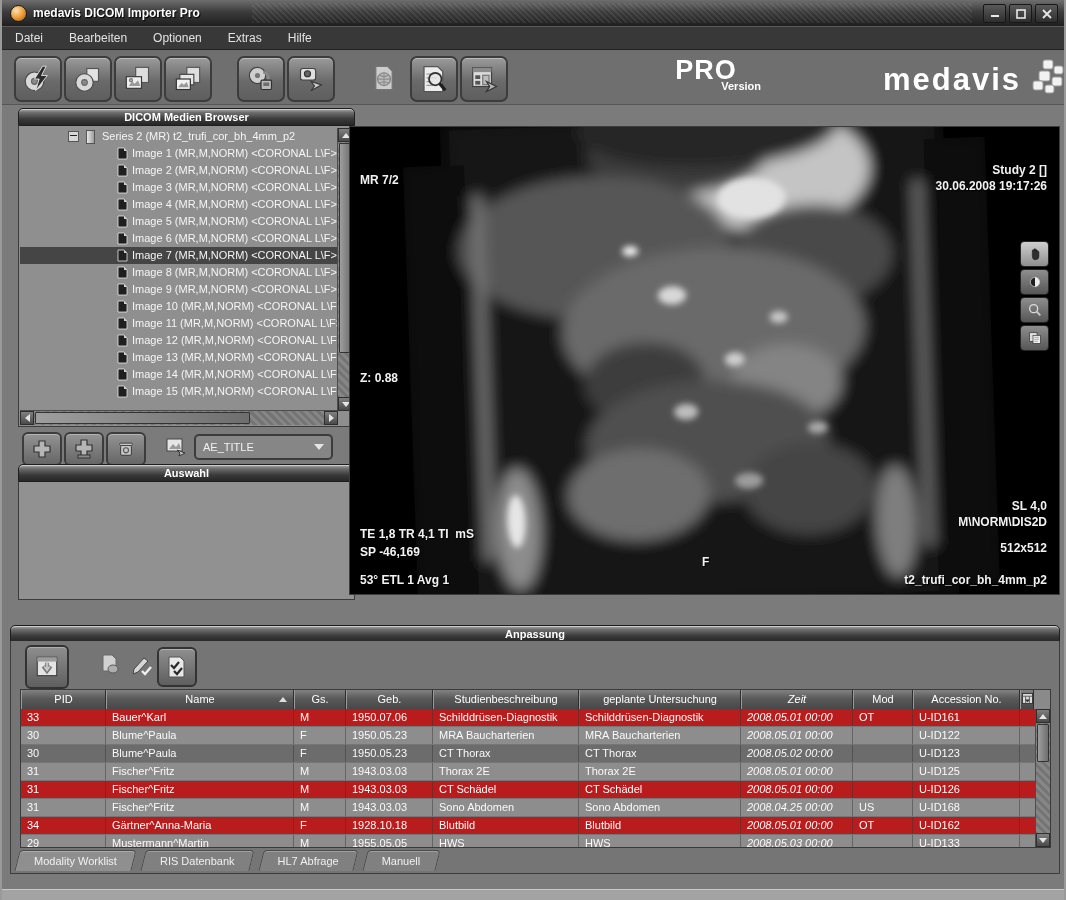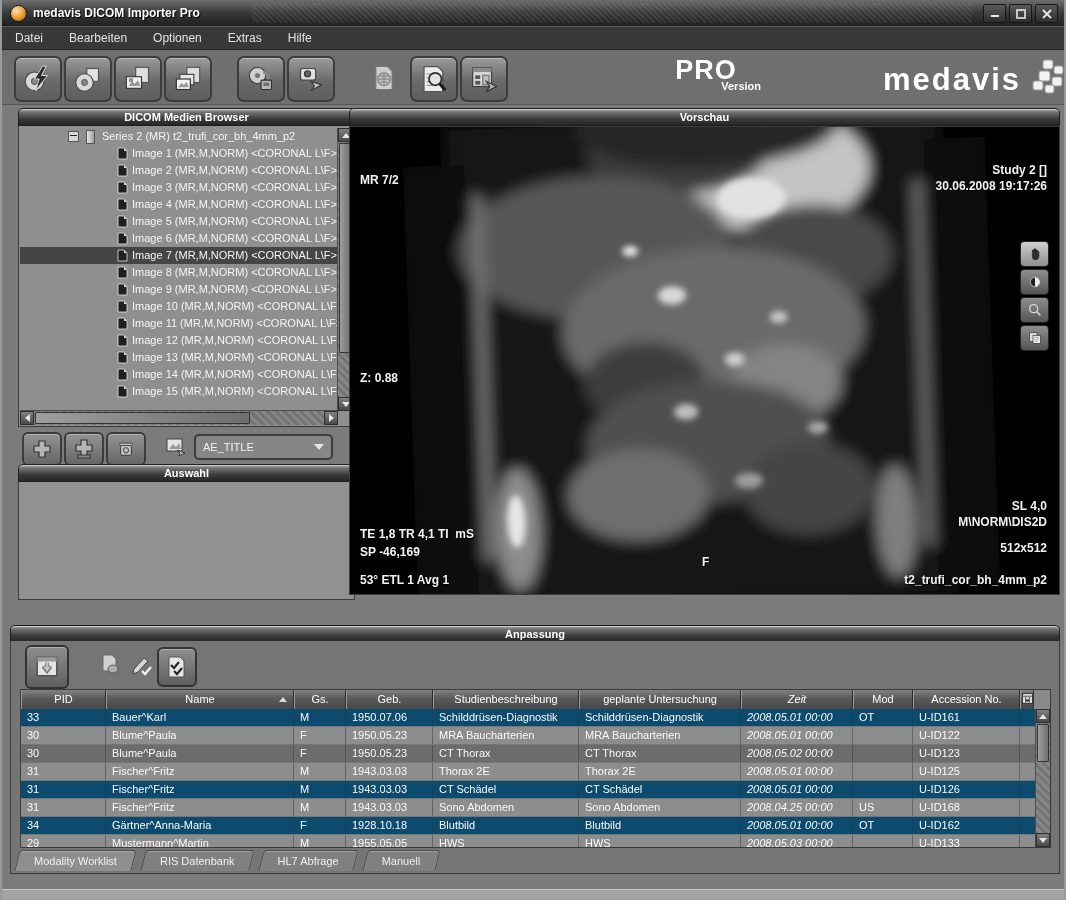--- a/index.html
+++ b/index.html
@@ -94,21 +94,21 @@
     background:linear-gradient(#8e8e8e,#5f5f5f);box-shadow:inset 0 1px 0 rgba(255,255,255,.3);
     display:flex;align-items:center;justify-content:center;}
   .anp-flat{position:absolute;top:8px;width:34px;height:32px;display:flex;align-items:center;justify-content:center;}
   
   .tbl{position:absolute;left:9px;top:48px;width:1031px;bottom:25px;border:1px solid #3a3a3a;box-sizing:border-box;overflow:hidden;background:#8a8a8a;}
   .thead{display:flex;height:19px;}
   .th{background:linear-gradient(180deg,#828282,#5a5a5a 45%,#474747);border-right:1px solid #2e2e2e;border-left:1px solid #9a9a9a;
     color:#fff;font-size:11px;line-height:18px;text-align:center;box-sizing:border-box;position:relative;flex:none;white-space:nowrap;overflow:hidden;}
   .sort-asc{position:absolute;right:6px;top:7px;width:0;height:0;border-left:4px solid transparent;border-right:4px solid transparent;border-bottom:5px solid #ddd;}
   .rows{position:absolute;left:0;top:19px;right:14px;bottom:0;overflow:hidden;}
-  .trow{display:flex;height:17px;border-bottom:1px solid #767676;background:#0c4a6e;}
+  .trow{display:flex;height:17px;border-bottom:1px solid #767676;background:#b91c1c;}
   .trow:nth-child(even){background:#8d8d8d;}
   .trow.selected{background:#6c6c6c;}
   .td{flex:none;font-size:11px;line-height:16px;color:#fafafa;padding-left:6px;box-sizing:border-box;
     border-right:1px solid rgba(50,50,50,.45);white-space:nowrap;overflow:hidden;}
   .c0{width:85px;}.c1{width:188px;}.c2{width:52px;}.c3{width:87px;}.c4{width:146px;}
   .c5{width:162px;}.c6{width:112px;font-style:italic;}.c7{width:60px;}.c8{width:107px;}.c9{width:14px;}
   .tbl-vsb{position:absolute;right:0;top:19px;width:14px;bottom:0;background:repeating-linear-gradient(45deg,#868686 0 3px,#747474 3px 6px);border-left:1px solid #4c4c4c;}
   .tbl-vsb .sb-btn{width:14px;}
   
   .tabs{position:absolute;left:6px;bottom:2px;height:21px;display:flex;gap:9px;}
@@ -433,21 +433,20 @@
         <span>AE_TITLE</span>
         <span class="tri-dn"></span>
       </div>
     </div>
 
     <div class="phdr auswahl-hdr">Auswahl</div>
     <div class="auswahl-body"></div>
   </div>
 
   <div class="preview-panel">
-    <div class="phdr">Vorschau</div>
     <div class="preview-body">
       <svg class="mri" viewBox="0 0 630 460" preserveAspectRatio="none">
         <defs>
           <filter id="b1" x="-20%" y="-20%" width="140%" height="140%">
               <feGaussianBlur stdDeviation="7"></feGaussianBlur>
             </filter>
           <filter id="b2" x="-20%" y="-20%" width="140%" height="140%">
               <feGaussianBlur stdDeviation="3"></feGaussianBlur>
             </filter>
         </defs>

